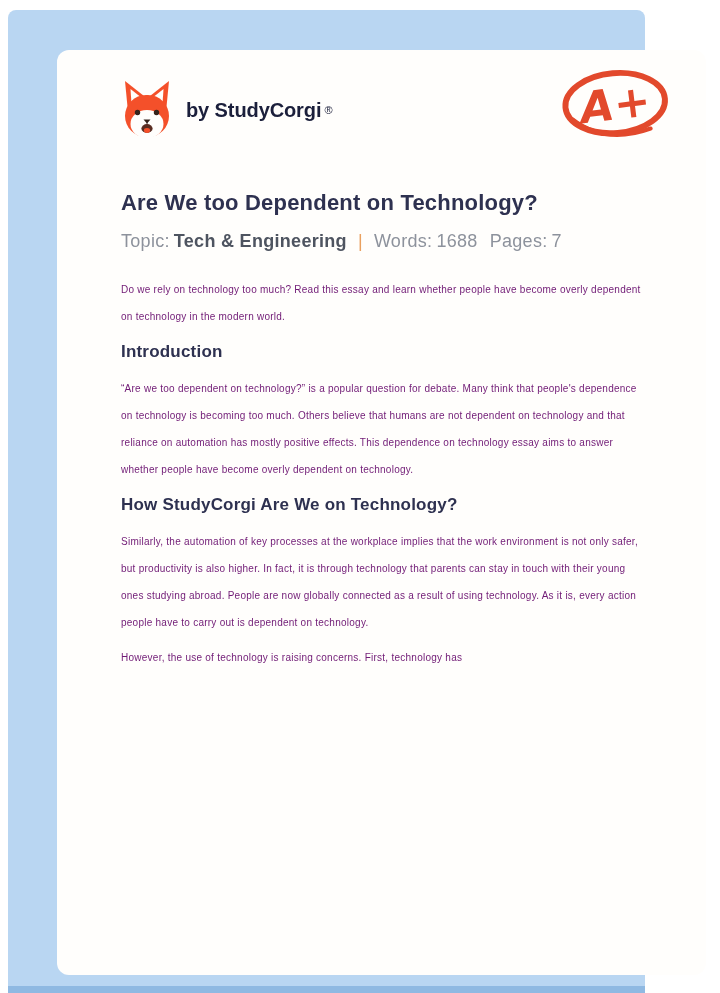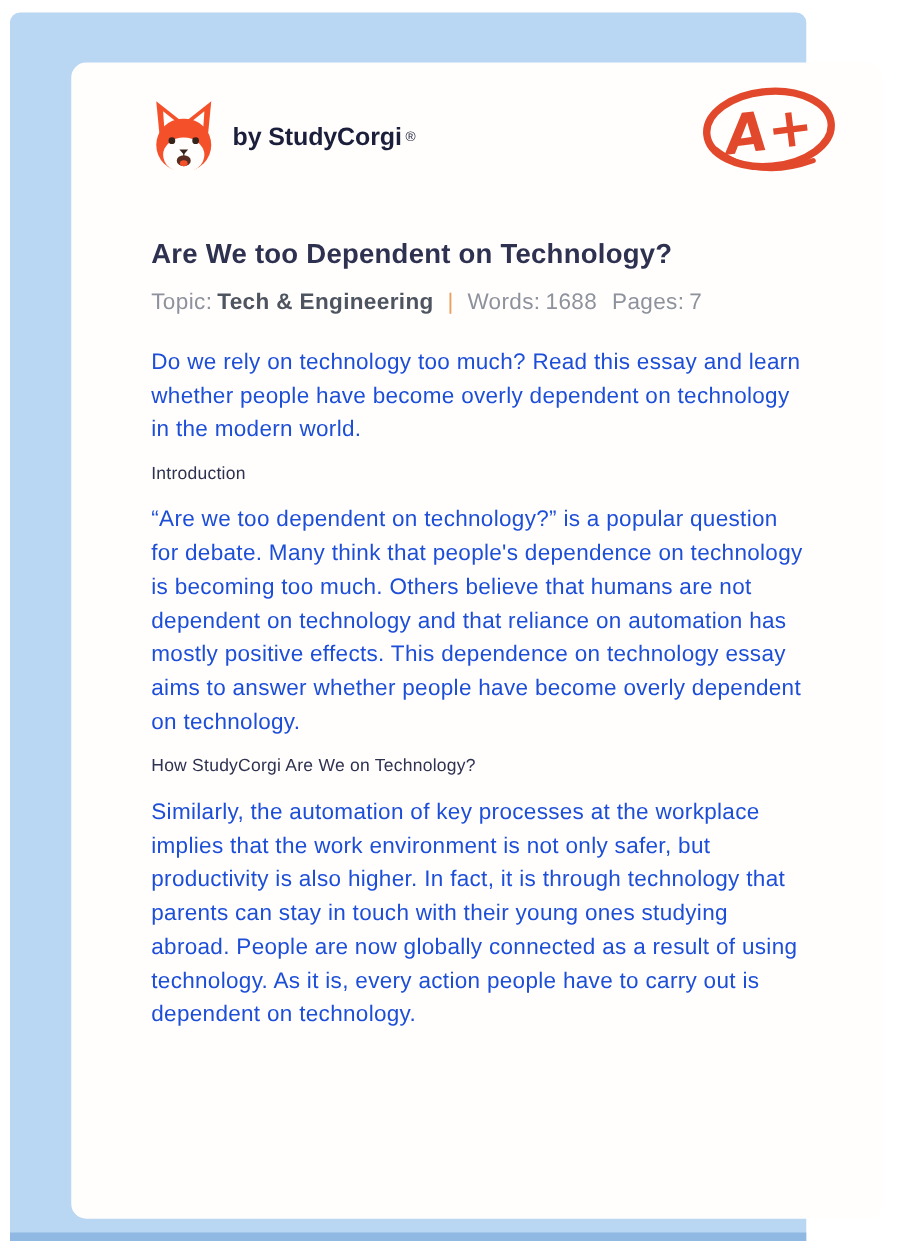--- a/index.html
+++ b/index.html
@@ -81,31 +81,31 @@
     letter-spacing: 0.3px;
     margin-bottom: 26px;
     white-space: nowrap;
   }
   .meta .m-topic { color: #4e5460; font-weight: bold; margin-left: 4px; }
   .meta .m-sep { color: #e9a05f; margin: 0 11px; }
   .meta .m-val { margin-left: 4px; }
   .meta .m-words-group { margin-right: 12px; }
 
   p.body-text {
-    font-size: 18px;
+    font-size: 10px;
     line-height: 27px;
-    color: #1d4ed8;
+    color: #701a75;
     letter-spacing: 0.25px;
     margin: 0 0 8px 0;
   }
 
   h2.section-heading {
-    font-size: 14px;
+    font-size: 17px;
     line-height: 27px;
-    font-weight: normal;
+    font-weight: bold;
     color: #2e3150;
     letter-spacing: 0.2px;
     margin: 8px 0 10px 0;
   }
 </style>
 </head>
 <body>
 
 <div class="page">
 
@@ -150,15 +150,16 @@
       <span>Topic:</span><span class="m-topic">Tech &amp; Engineering</span><span class="m-sep">|</span><span class="m-words-group"><span>Words:</span><span class="m-val">1688</span></span><span>Pages:</span><span class="m-val">7</span>
     </div>
 
     <p class="body-text">Do we rely on technology too much? Read this essay and learn whether people have become overly dependent on technology in the modern world.</p>
 
     <h2 class="section-heading">Introduction</h2>
     <p class="body-text">“Are we too dependent on technology?” is a popular question for debate. Many think that people's dependence on technology is becoming too much. Others believe that humans are not dependent on technology and that reliance on automation has mostly positive effects. This dependence on technology essay aims to answer whether people have become overly dependent on technology.</p>
 
     <h2 class="section-heading">How StudyCorgi Are We on Technology?</h2>
     <p class="body-text">Similarly, the automation of key processes at the workplace implies that the work environment is not only safer, but productivity is also higher. In fact, it is through technology that parents can stay in touch with their young ones studying abroad. People are now globally connected as a result of using technology. As it is, every action people have to carry out is dependent on technology.</p>
+    <p class="body-text">However, the use of technology is raising concerns. First, technology has</p>
 
   </div>
 </div>
 
 </body></html>

